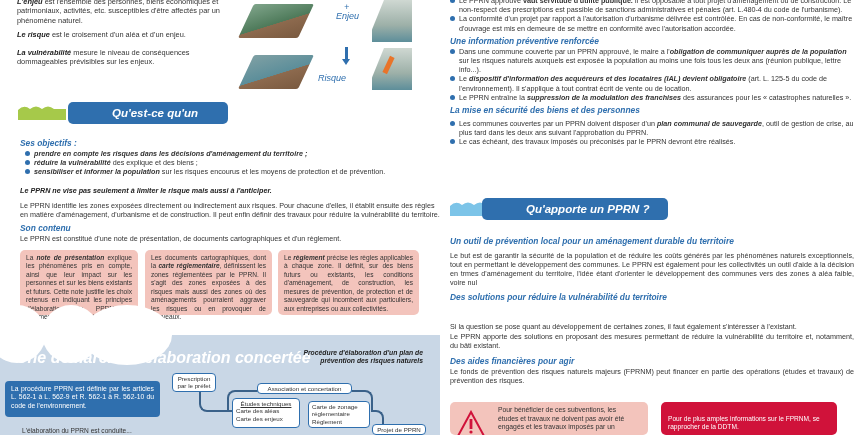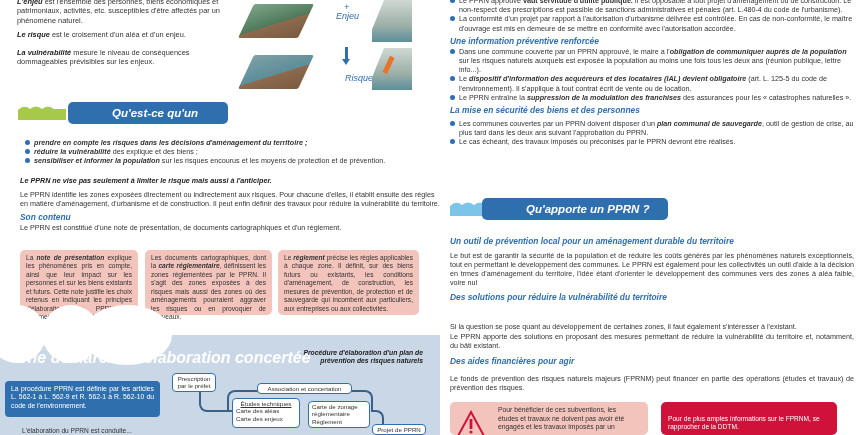--- a/index.html
+++ b/index.html
@@ -44,35 +44,36 @@
   <p><b>Le risque</b><span> est le croisement d'un aléa et d'un enjeu.</span></p>
   <p style="margin-top:8px"><b>La vulnérabilité</b><span> mesure le niveau de conséquences dommageables prévisibles sur les enjeux.</span></p>
 </div>
 
 <div class="abs img-area">
   <div class="land" style="left:14px;top:4px;"></div>
   <div class="land" style="left:14px;top:55px;background:linear-gradient(160deg,#7fa0a4,#5c8e9a 55%,#8d6a4e 56%,#7a5a40);"></div>
   <div class="lbl" style="left:112px;top:2px;">+</div>
   <div class="lbl" style="left:104px;top:11px;">Enjeu</div>
   <div class="arrow"></div>
-  <div class="lbl" style="left:86px;top:73px;margin-left:27px;">Risque</div>
+  <div class="lbl" style="left:86px;top:73px;">Risque</div>
   <div class="cliff" style="left:140px;top:0;"></div>
   <div class="cliff" style="left:140px;top:48px;">
     <div style="position:absolute;left:14px;top:8px;width:5px;height:18px;background:#e8742a;transform:rotate(25deg);"></div>
   </div>
 </div>
 
 <div class="abs banner" style="left:18px;top:102px;width:210px;">
   <svg class="wave" viewBox="0 0 48 16">
       <path d="M0 6 Q6 0 12 5 Q18 0 24 5 Q30 0 36 5 L48 5 L48 16 L0 16Z" fill="#a6c94a"></path>
     </svg>
   <div class="pill">Qu'est-ce qu'un PPRN ?</div>
 </div>
 
 <div class="abs" style="left:20px;top:138px;width:420px;">
+  <h3>Ses objectifs :</h3>
   <ul class="bul">
     <li><b><i>prendre en compte les risques dans les décisions d'aménagement du territoire ;</i></b><span></span></li>
     <li><b><i>réduire la vulnérabilité</i></b><span> des explique et des biens ;</span></li>
     <li><b><i>sensibiliser et informer la population</i></b><span> sur les risques encourus et les moyens de protection et de prévention.</span></li>
   </ul>
   <p style="font-weight:bold;font-style:italic;color:#222;margin-top:10px;">Le PPRN ne vise pas seulement à limiter le risque mais aussi à l'anticiper.</p>
   <p style="margin-top:5px;">Le PPRN identifie les zones exposées directement ou indirectement aux risques. Pour chacune d'elles, il établit ensuite des règles en matière d'aménagement, d'urbanisme et de construction. Il peut enfin définir des travaux pour réduire la vulnérabilité du territoire.</p>
   <h3 style="margin-top:4px;">Son contenu</h3>
   <p>Le PPRN est constitué d'une note de présentation, de documents cartographiques et d'un règlement.</p>
 </div>
@@ -136,21 +137,21 @@
   <div class="pill" style="left:32px;padding-left:44px;padding-right:18px;">Qu'apporte un PPRN ?</div>
 </div>
 
 <div class="abs right" style="top:236px;">
   <h3>Un outil de prévention local pour un aménagement durable du territoire</h3>
   <p style="margin-top:4px;">Le but est de garantir la sécurité de la population et de réduire les coûts générés par les phénomènes naturels exceptionnels, tout en permettant le développement des communes. Le PPRN est également pour les collectivités un outil d'aide à la décision en trmes d'aménagement du territoire, l'idée étant d'orienter le développement des communes vers des zones à aléa faible, voire nul</p>
   <h3 style="margin-top:4px;">Des solutions pour réduire la vulnérabilité du territoire</h3>
   <p style="margin-top:20px;">Si la question se pose quant au développement de certaines zones, il faut également s'intéresser à l'existant.</p>
   <p>Le PPRN apporte des solutions en proposant des mesures permettant de réduire la vulnérabilité du territoire et, notamment,  du bâti existant.</p>
   <h3 style="margin-top:6px;">Des aides financières pour agir</h3>
-  <p style="margin-top:7px;">Le fonds de prévention des risques naturels majeurs (FPRNM) peut financer en partie des opérations (études et travaux) de prévention des risques.</p>
+  <p style="">Le fonds de prévention des risques naturels majeurs (FPRNM) peut financer en partie des opérations (études et travaux) de prévention des risques.</p>
 </div>
 
 <div class="abs warn">
   <svg style="position:absolute;left:6px;top:8px;width:30px;height:27px;" viewBox="0 0 30 27">
     <path d="M15 2 L28 26 L2 26 Z" fill="none" stroke="#d0123a" stroke-width="2"></path>
     <rect x="13.6" y="9" width="2.8" height="10" fill="#d0123a"></rect>
     <circle cx="15" cy="22" r="1.6" fill="#d0123a"></circle>
   </svg>
   <div style="position:absolute;left:48px;top:4px;width:140px;font-size:6.8px;color:#333;">Pour bénéficier de ces subventions, les études et travaux ne doivent pas avoir été engagés et les travaux imposés par un</div>
 </div>

